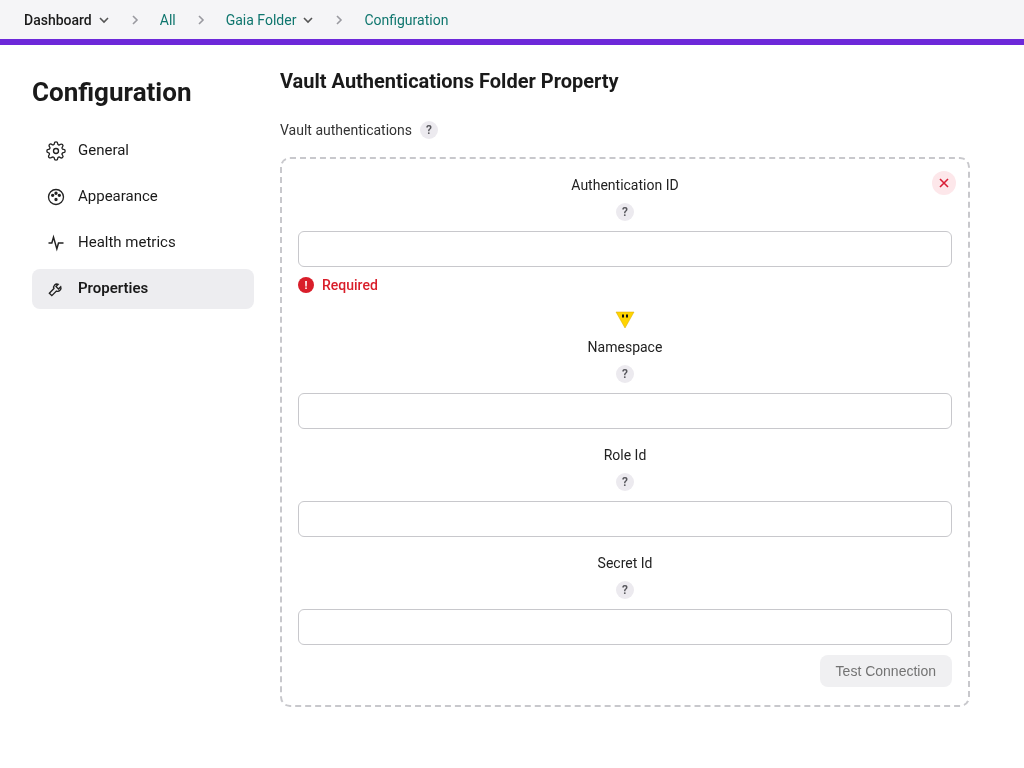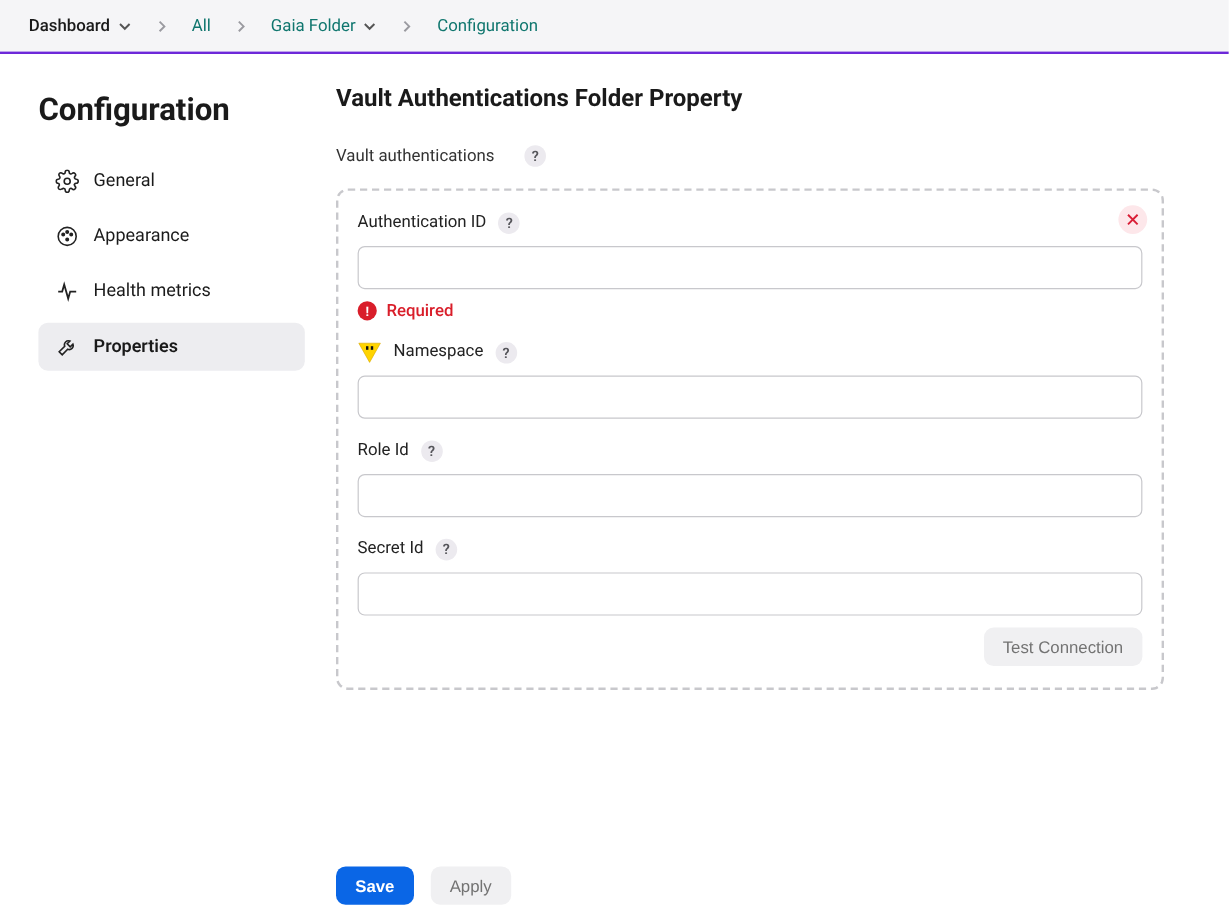--- a/index.html
+++ b/index.html
@@ -13,21 +13,21 @@
   }
   
   .crumbs {
     height: 45px;
     background: #f5f5f7;
     display: flex;
     align-items: center;
     padding: 0 24px;
     gap: 20px;
     font-size: 14px;
-    border-bottom: 2px solid #6d28d9;
+    border-bottom: 6px solid #6d28d9;
   }
   .crumb { display: inline-flex; align-items: center; gap: 6px; color: #1a1a1a; font-weight: 500; }
   .crumb.muted { color: #0f766e; font-weight: 400; }
   .chev-sep { color: #9a9aa0; }
   .chev-down { color: #555; }
   
   .body {
     display: flex;
     height: calc(768px - 45px);
   }
@@ -58,21 +58,21 @@
     position: relative;
     height: 100%;
     overflow: hidden;
   }
   h2.page-title { font-size: 20px; font-weight: 700; margin-bottom: 28px; }
   .section-label {
     font-size: 14px;
     color: #333;
     display: flex;
     align-items: center;
-    gap: 25px;
+    gap: 8px;
     margin-bottom: 18px;
   }
   .help {
     width: 18px; height: 18px;
     border-radius: 9px;
     background: #eceaef;
     color: #55555a;
     font-size: 12px;
     display:inline-flex; align-items:center; justify-content:center;
     font-weight:600;
@@ -94,22 +94,22 @@
   .remove-btn {
     position:absolute; top:12px; right:12px;
     width:24px; height:24px; border-radius:12px;
     background:#fde7ea; color:#d91e36;
     border:none; cursor:pointer;
     display:flex; align-items:center; justify-content:center;
     font-size:14px; line-height:1;
   }
   .field { margin-bottom: 18px; }
   .field-label-row {
-    display:flex; align-items:flex-start; gap:10px;
-    font-size:14px; color:#222; margin-bottom:10px;
+    display:flex; align-items:center; gap:10px;
+    font-size:14px; color:#222; margin-bottom:10px;flex-direction:column;
   }
   .input {
     width:100%; height:36px;
     border:1px solid #c8c8cc; border-radius:6px;
     padding:0 10px; font-size:14px;
     background:#fff;
   }
   .error-row {
     display:flex; align-items:center; gap:8px;
     color:#d91e2a; font-size:14px; font-weight:500;
@@ -270,18 +270,14 @@
           <span class="help">?</span>
         </div>
         <input class="input" type="text" value="" style="">
       </div>
 
       <div class="card-actions">
         <button class="btn btn-light">Test Connection</button>
       </div>
     </div>
 
-    <div class="foot-actions">
-      <button class="btn btn-primary">Save</button>
-      <button class="btn btn-light">Apply</button>
-    </div>
   </main>
 </div>
 
 </body></html>

